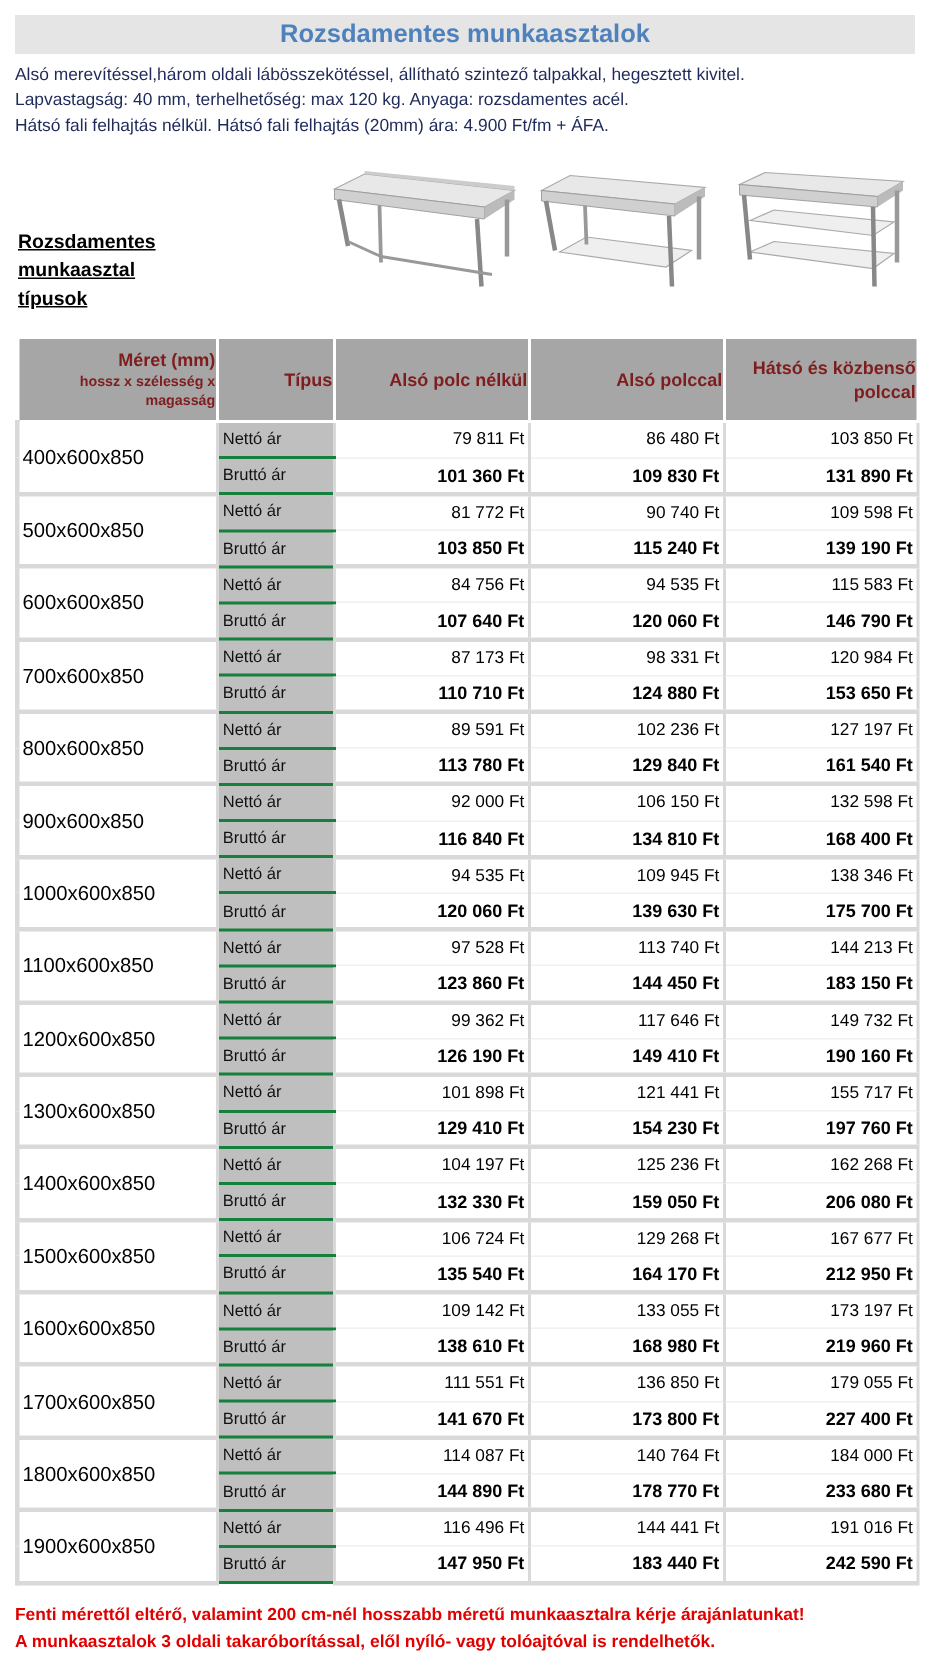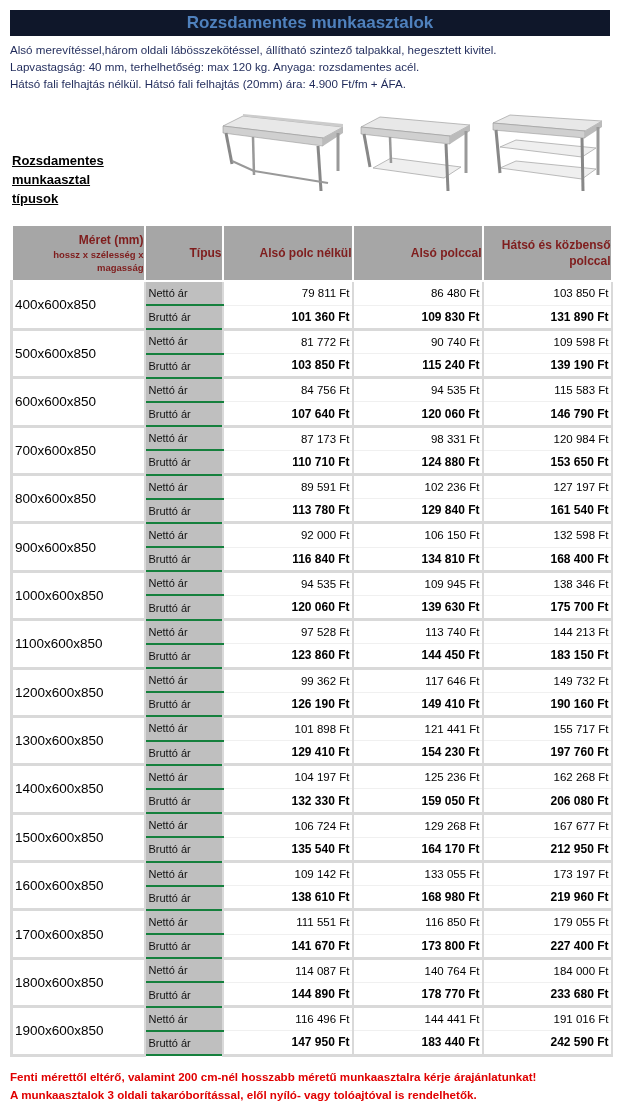--- a/index.html
+++ b/index.html
@@ -1,17 +1,17 @@
 <!DOCTYPE html>
 <html><head>
   <meta charset="utf-8">
   <style>
     * { box-sizing: border-box; margin: 0; padding: 0; }
     body { width: 620px; height: 1114px; background: #ffffff; font-family: "Liberation Sans", sans-serif; color: #000; overflow: hidden; position: relative; }
-    .title-bar { position: absolute; left: 10px; top: 10px; width: 600px; height: 26px; background: #0f172a; text-align: center; font-weight: bold; font-size: 17px; color: #4f81bd; line-height: 26px; }
+    .title-bar { position: absolute; left: 10px; top: 10px; width: 600px; height: 26px; background: #e5e5e5; text-align: center; font-weight: bold; font-size: 17px; color: #4f81bd; line-height: 26px; }
     .intro { position: absolute; left: 10px; top: 41px; width: 605px; font-size: 11.6px; line-height: 17px; color: #1f2a5a; }
     .intro div { white-space: nowrap; }
     .types-label { position: absolute; left: 12px; top: 151px; width: 140px; font-weight: bold; font-size: 13px; line-height: 19px; text-decoration: underline; }
     .table-img { position: absolute; top: 113px; }
     .tbl { position: absolute; left: 10px; top: 224px; width: 600px; border-collapse: collapse; table-layout: fixed; }
     .tbl th { background: #a6a6a6; color: #7f1d1d; font-weight: bold; font-size: 12px; text-align: right; border: 2px solid #fff; height: 56px; line-height: 16px; }
     .tbl th .sub { display: block; font-size: 9.5px; line-height: 13px; }
     .tbl td { height: 24.2px; font-size: 11.5px; padding: 0 2px; border-left: 2px solid #d9d9d9; border-right: 2px solid #d9d9d9; }
     .tbl td.size { text-align: left; font-size: 13.5px; border-bottom: 3px solid #d9d9d9; border-left: 3px solid #d9d9d9; }
     .tbl td.typ { background: #bfbfbf; font-size: 11px; color: #111; padding-left: 3px; border-bottom: 2px solid #15803d; }
@@ -257,21 +257,21 @@
       <tr class="brutto">
         <td class="typ">Bruttó ár</td>
         <td class="num">138 610 Ft</td>
         <td class="num">168 980 Ft</td>
         <td class="num">219 960 Ft</td>
       </tr>
       <tr class="netto">
         <td class="size" rowspan="2">1700x600x850</td>
         <td class="typ">Nettó ár</td>
         <td class="num">111 551 Ft</td>
-        <td class="num">116 850 Ft</td>
+        <td class="num">136 850 Ft</td>
         <td class="num">179 055 Ft</td>
       </tr>
       <tr class="brutto">
         <td class="typ">Bruttó ár</td>
         <td class="num">141 670 Ft</td>
         <td class="num">173 800 Ft</td>
         <td class="num">227 400 Ft</td>
       </tr>
       <tr class="netto">
         <td class="size" rowspan="2">1800x600x850</td>

